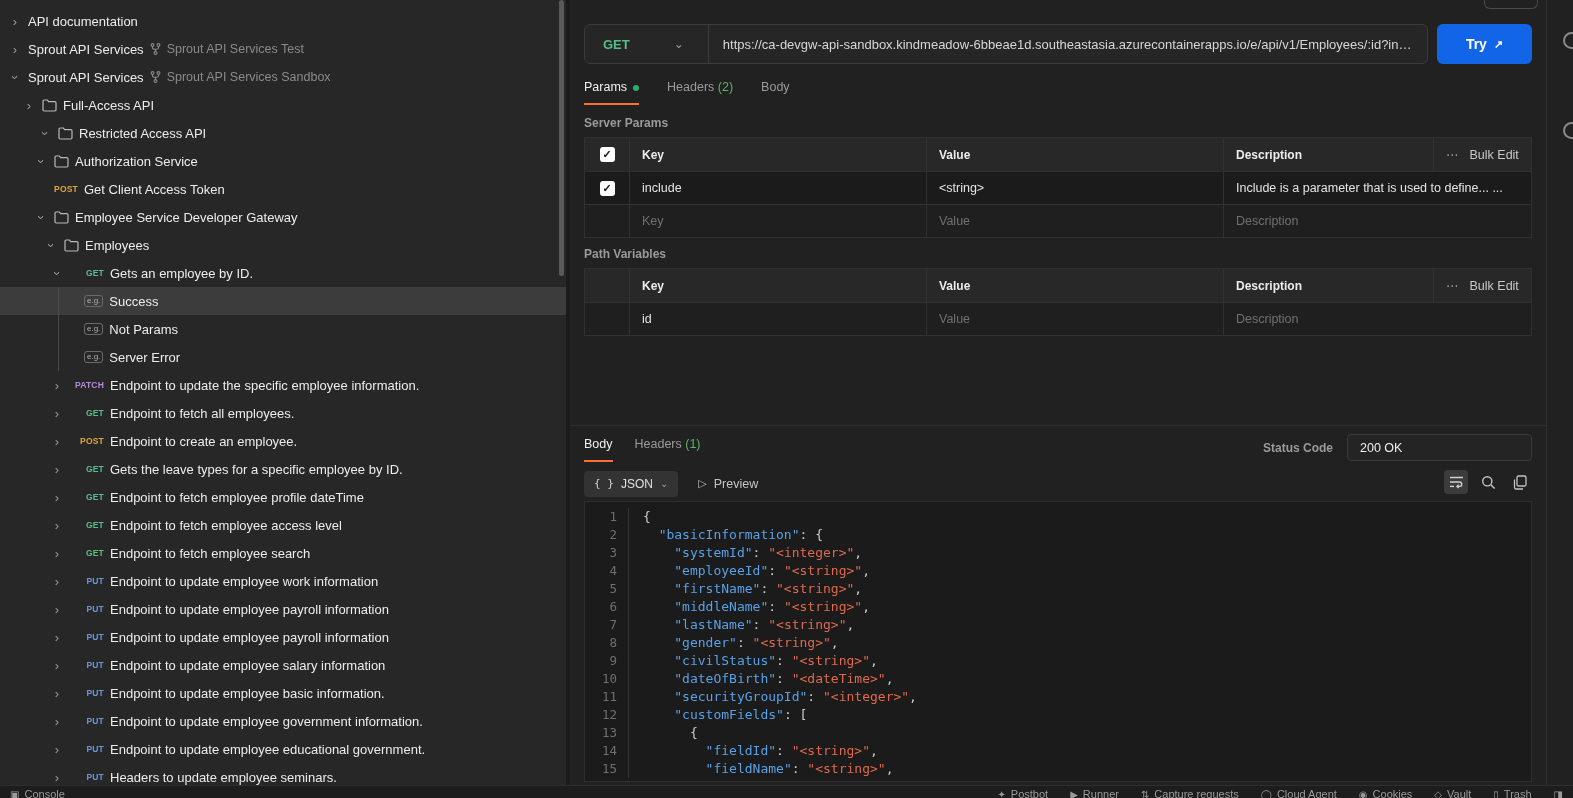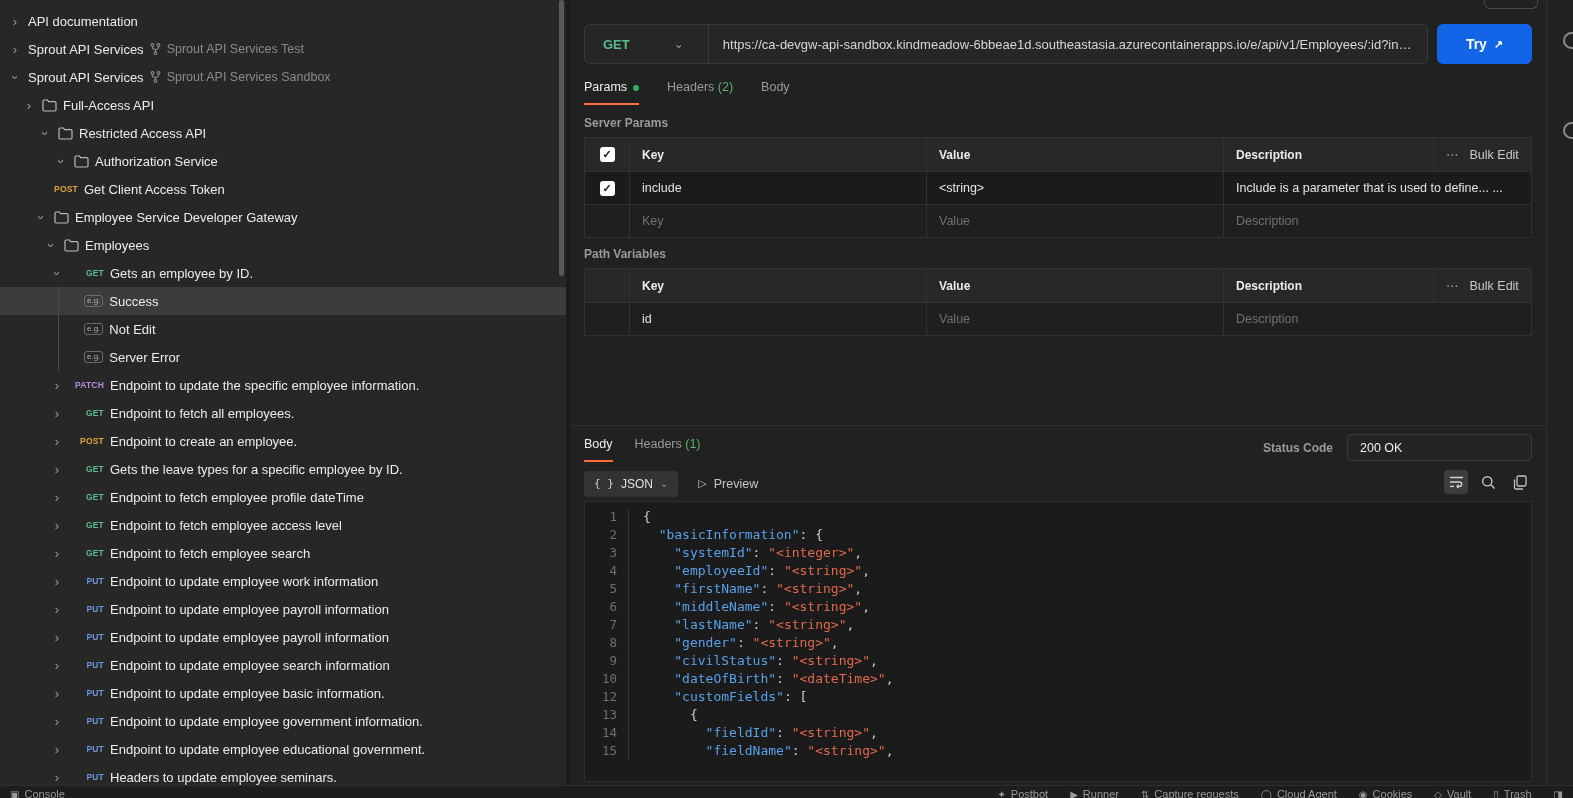--- a/index.html
+++ b/index.html
@@ -160,40 +160,40 @@
       </div>
       <div class="side-row" style="padding-left: 38px;">
         <span class="chev down">›</span>
         <span class="ficon">
           <svg width="15" height="13" viewBox="0 0 15 13">
             <path d="M1 2.2C1 1.5 1.5 1 2.2 1h3.2l1.3 1.6h6.1c.7 0 1.2.5 1.2 1.2v7c0 .7-.5 1.2-1.2 1.2H2.2C1.5 12 1 11.5 1 10.8z" fill="none" stroke="#b9b9b9" stroke-width="1.2"></path>
           </svg>
         </span>
         <span class="slabel">Restricted Access API</span>
       </div>
-      <div class="side-row" style="padding-left: 54px;">
-        <span class="chev down">›</span>
-        <span class="ficon">
-          <svg width="15" height="13" viewBox="0 0 15 13">
-            <path d="M1 2.2C1 1.5 1.5 1 2.2 1h3.2l1.3 1.6h6.1c.7 0 1.2.5 1.2 1.2v7c0 .7-.5 1.2-1.2 1.2H2.2C1.5 12 1 11.5 1 10.8z" fill="none" stroke="#b9b9b9" stroke-width="1.2"></path>
-          </svg>
-        </span>
-        <span class="slabel">Authorization Service</span>
-      </div>
-      <div class="side-row" style="padding-left: 44px;">
-        <span class="method m-post">POST</span>
-        <span class="slabel">Get Client Access Token</span>
-      </div>
       <div class="side-row" style="padding-left: 34px;">
         <span class="chev down">›</span>
         <span class="ficon">
           <svg width="15" height="13" viewBox="0 0 15 13">
             <path d="M1 2.2C1 1.5 1.5 1 2.2 1h3.2l1.3 1.6h6.1c.7 0 1.2.5 1.2 1.2v7c0 .7-.5 1.2-1.2 1.2H2.2C1.5 12 1 11.5 1 10.8z" fill="none" stroke="#b9b9b9" stroke-width="1.2"></path>
           </svg>
         </span>
+        <span class="slabel">Authorization Service</span>
+      </div>
+      <div class="side-row" style="padding-left: 44px;">
+        <span class="method m-post">POST</span>
+        <span class="slabel">Get Client Access Token</span>
+      </div>
+      <div class="side-row" style="padding-left: 34px;">
+        <span class="chev down">›</span>
+        <span class="ficon">
+          <svg width="15" height="13" viewBox="0 0 15 13">
+            <path d="M1 2.2C1 1.5 1.5 1 2.2 1h3.2l1.3 1.6h6.1c.7 0 1.2.5 1.2 1.2v7c0 .7-.5 1.2-1.2 1.2H2.2C1.5 12 1 11.5 1 10.8z" fill="none" stroke="#b9b9b9" stroke-width="1.2"></path>
+          </svg>
+        </span>
         <span class="slabel">Employee Service Developer Gateway</span>
       </div>
       <div class="side-row" style="padding-left: 44px;">
         <span class="chev down">›</span>
         <span class="ficon">
           <svg width="15" height="13" viewBox="0 0 15 13">
             <path d="M1 2.2C1 1.5 1.5 1 2.2 1h3.2l1.3 1.6h6.1c.7 0 1.2.5 1.2 1.2v7c0 .7-.5 1.2-1.2 1.2H2.2C1.5 12 1 11.5 1 10.8z" fill="none" stroke="#b9b9b9" stroke-width="1.2"></path>
           </svg>
         </span>
         <span class="slabel">Employees</span>
@@ -202,21 +202,21 @@
         <span class="chev down">›</span>
         <span class="method m-get">GET</span>
         <span class="slabel">Gets an employee by ID.</span>
       </div>
       <div class="side-row selected" style="padding-left: 84px;">
         <span class="egbadge">e.g.</span>
         <span class="slabel">Success</span>
       </div>
       <div class="side-row" style="padding-left: 84px;">
         <span class="egbadge">e.g.</span>
-        <span class="slabel">Not Edit</span>
+        <span class="slabel">Not Params</span>
       </div>
       <div class="side-row" style="padding-left: 84px;">
         <span class="egbadge">e.g.</span>
         <span class="slabel">Server Error</span>
       </div>
       <div class="side-row" style="padding-left: 50px;">
         <span class="chev">›</span>
         <span class="method m-patch">PATCH</span>
         <span class="slabel">Endpoint to update the specific employee information.</span>
       </div>
@@ -261,21 +261,21 @@
         <span class="slabel">Endpoint to update employee payroll information</span>
       </div>
       <div class="side-row" style="padding-left: 50px;">
         <span class="chev">›</span>
         <span class="method m-put">PUT</span>
         <span class="slabel">Endpoint to update employee payroll information</span>
       </div>
       <div class="side-row" style="padding-left: 50px;">
         <span class="chev">›</span>
         <span class="method m-put">PUT</span>
-        <span class="slabel">Endpoint to update employee search information</span>
+        <span class="slabel">Endpoint to update employee salary information</span>
       </div>
       <div class="side-row" style="padding-left: 50px;">
         <span class="chev">›</span>
         <span class="method m-put">PUT</span>
         <span class="slabel">Endpoint to update employee basic information.</span>
       </div>
       <div class="side-row" style="padding-left: 50px;">
         <span class="chev">›</span>
         <span class="method m-put">PUT</span>
         <span class="slabel">Endpoint to update employee government information.</span>
@@ -457,20 +457,24 @@
         </div>
         <div class="cline">
           <span class="lnw">9</span>
           <span class="lcontent" style="padding-left: calc(4ch + 14px);"><span class="tok-k">"civilStatus"</span><span class="tok-p">: </span><span class="tok-s">"&lt;string&gt;"</span><span class="tok-p">,</span></span>
         </div>
         <div class="cline">
           <span class="lnw">10</span>
           <span class="lcontent" style="padding-left: calc(4ch + 14px);"><span class="tok-k">"dateOfBirth"</span><span class="tok-p">: </span><span class="tok-s">"&lt;dateTime&gt;"</span><span class="tok-p">,</span></span>
         </div>
         <div class="cline">
+          <span class="lnw">11</span>
+          <span class="lcontent" style="padding-left: calc(4ch + 14px);"><span class="tok-k">"securityGroupId"</span><span class="tok-p">: </span><span class="tok-s">"&lt;integer&gt;"</span><span class="tok-p">,</span></span>
+        </div>
+        <div class="cline">
           <span class="lnw">12</span>
           <span class="lcontent" style="padding-left: calc(4ch + 14px);"><span class="tok-k">"customFields"</span><span class="tok-p">: [</span></span>
         </div>
         <div class="cline">
           <span class="lnw">13</span>
           <span class="lcontent" style="padding-left: calc(6ch + 14px);"><span class="tok-p">{</span></span>
         </div>
         <div class="cline">
           <span class="lnw">14</span>
           <span class="lcontent" style="padding-left: calc(8ch + 14px);"><span class="tok-k">"fieldId"</span><span class="tok-p">: </span><span class="tok-s">"&lt;string&gt;"</span><span class="tok-p">,</span></span>

